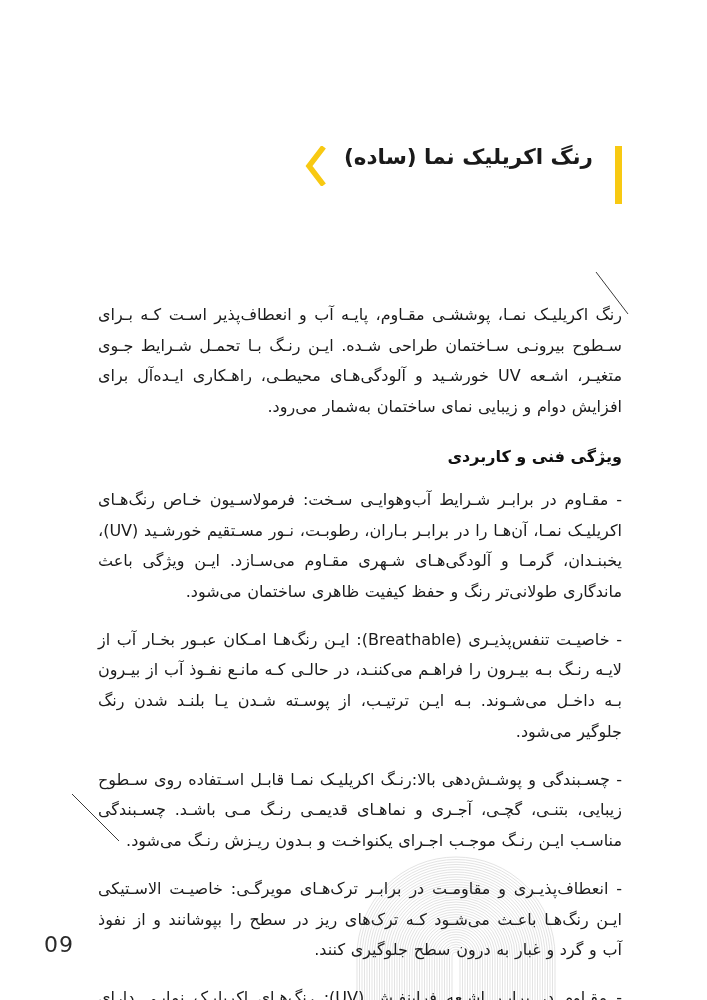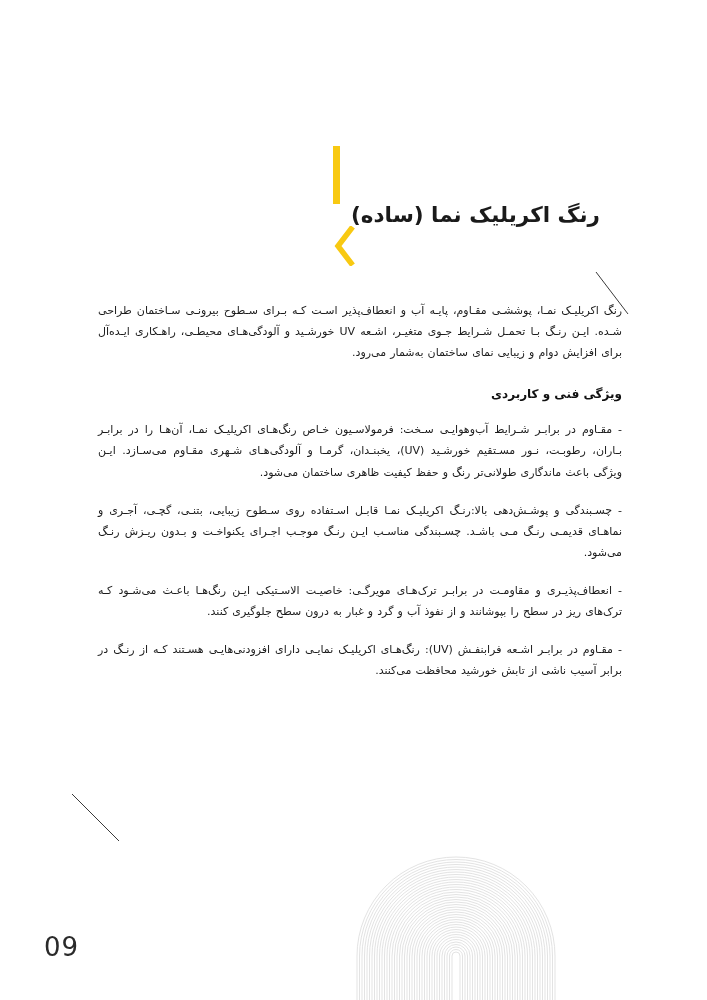--- a/index.html
+++ b/index.html
@@ -38,22 +38,22 @@
   .diag-line svg { display: block; }
   .diag-top-right { left: 592px; top: 268px; }
   .diag-bottom-left { left: 66px; top: 789px; }
 
   
   .title-row {
     position: absolute;
     right: 85px;
     top: 146px;
     display: flex;
-    flex-direction: column;
-    align-items: flex-end;
+    flex-direction: row;
+    align-items: flex-start;
     height: 60px;
   }
 
   .title-bar {
     width: 7px;
     height: 58px;
     background: #F8C912;
     flex: 0 0 auto;
   }
 
@@ -78,48 +78,48 @@
   
   .content {
     position: absolute;
     right: 85px;
     top: 300px;
     width: 524px;
   }
 
   p.para {
     margin: 0 0 17px 0;
-    font-size: 11px;
+    font-size: 16px;
     line-height: 1.92;
     color: #1b1b1b;
     text-align: justify;
     text-justify: inter-word;
     word-spacing: 0.6px;
   }
 
   p.para:last-child { margin-bottom: 0; }
 
   h2.section-heading {
     margin: 22px 0 3px 0;
-    font-size: 12px;
+    font-size: 16px;
     font-weight: bold;
     color: #111111;
     line-height: 1.5;
   }
 
   .para.tight-after-heading {
     margin-top: 16px;
   }
 
   
   .page-number {
     position: absolute;
     left: 44px;
     top: 932px;
-    font-size: 26px;
+    font-size: 22px;
     color: #2a2a2a;
     letter-spacing: 1px;
     direction: ltr;
     font-family: "DejaVu Sans", "Liberation Sans", sans-serif;
   }
 </style>
 </head>
 <body>
 
 <div class="page">
@@ -192,20 +192,21 @@
     </div>
   </div>
 
   <div class="content">
 
     <p class="para">رنگ اکریلیـک نمـا، پوششـی مقـاوم، پایـه آب و انعطاف‌پذیر اسـت کـه بـرای سـطوح بیرونـی سـاختمان طراحی شـده. ایـن رنـگ بـا تحمـل شـرایط جـوی متغیـر، اشـعه UV خورشـید و آلودگی‌هـای محیطـی، راهـکاری ایـده‌آل برای افزایش دوام و زیبایی نمای ساختمان به‌شمار می‌رود.</p>
 
     <h2 class="section-heading">ویژگی فنی و کاربردی</h2>
 
     <p class="para tight-after-heading">- مقـاوم در برابـر شـرایط آب‌وهوایـی سـخت: فرمولاسـیون خـاص رنگ‌هـای اکریلیـک نمـا، آن‌هـا را در برابـر بـاران، رطوبـت، نـور مسـتقیم خورشـید (UV)، یخبنـدان، گرمـا و آلودگی‌هـای شـهری مقـاوم می‌سـازد. ایـن ویژگی باعث ماندگاری طولانی‌تر رنگ و حفظ کیفیت ظاهری ساختمان می‌شود.</p>
+    <p class="para">- خاصیـت تنفس‌پذیـری (Breathable): ایـن رنگ‌هـا امـکان عبـور بخـار آب از لایـه رنـگ بـه بیـرون را فراهـم می‌کننـد، در حالـی کـه مانـع نفـوذ آب از بیـرون بـه داخـل می‌شـوند. بـه ایـن ترتیـب، از پوسـته شـدن یـا بلنـد شدن رنگ جلوگیر می‌شود.</p>
     <p class="para">- چسـبندگی و پوشـش‌دهی بالا:رنـگ اکریلیـک نمـا  قابـل اسـتفاده روی سـطوح زیبایی، بتنـی، گچـی، آجـری و نماهـای قدیمـی رنـگ مـی باشـد. چسـبندگی مناسـب ایـن رنـگ موجـب اجـرای یکنواخـت و بـدون ریـزش رنـگ می‌شود.</p>
     <p class="para">- انعطاف‌پذیـری و مقاومـت در برابـر ترک‌هـای مویرگـی: خاصیـت الاسـتیکی ایـن رنگ‌هـا باعـث می‌شـود کـه ترک‌های ریز در سطح را بپوشانند و از نفوذ آب و گرد و غبار به درون سطح جلوگیری کنند.</p>
     <p class="para">- مقـاوم در برابـر اشـعه فرابنفـش (UV): رنگ‌هـای اکریلیـک نمایـی دارای افزودنی‌هایـی هسـتند کـه از رنـگ در برابر آسیب ناشی از تابش خورشید محافظت می‌کنند.</p>
 
   </div>
 
   <div class="page-number">09</div>
 
 </div>
 

